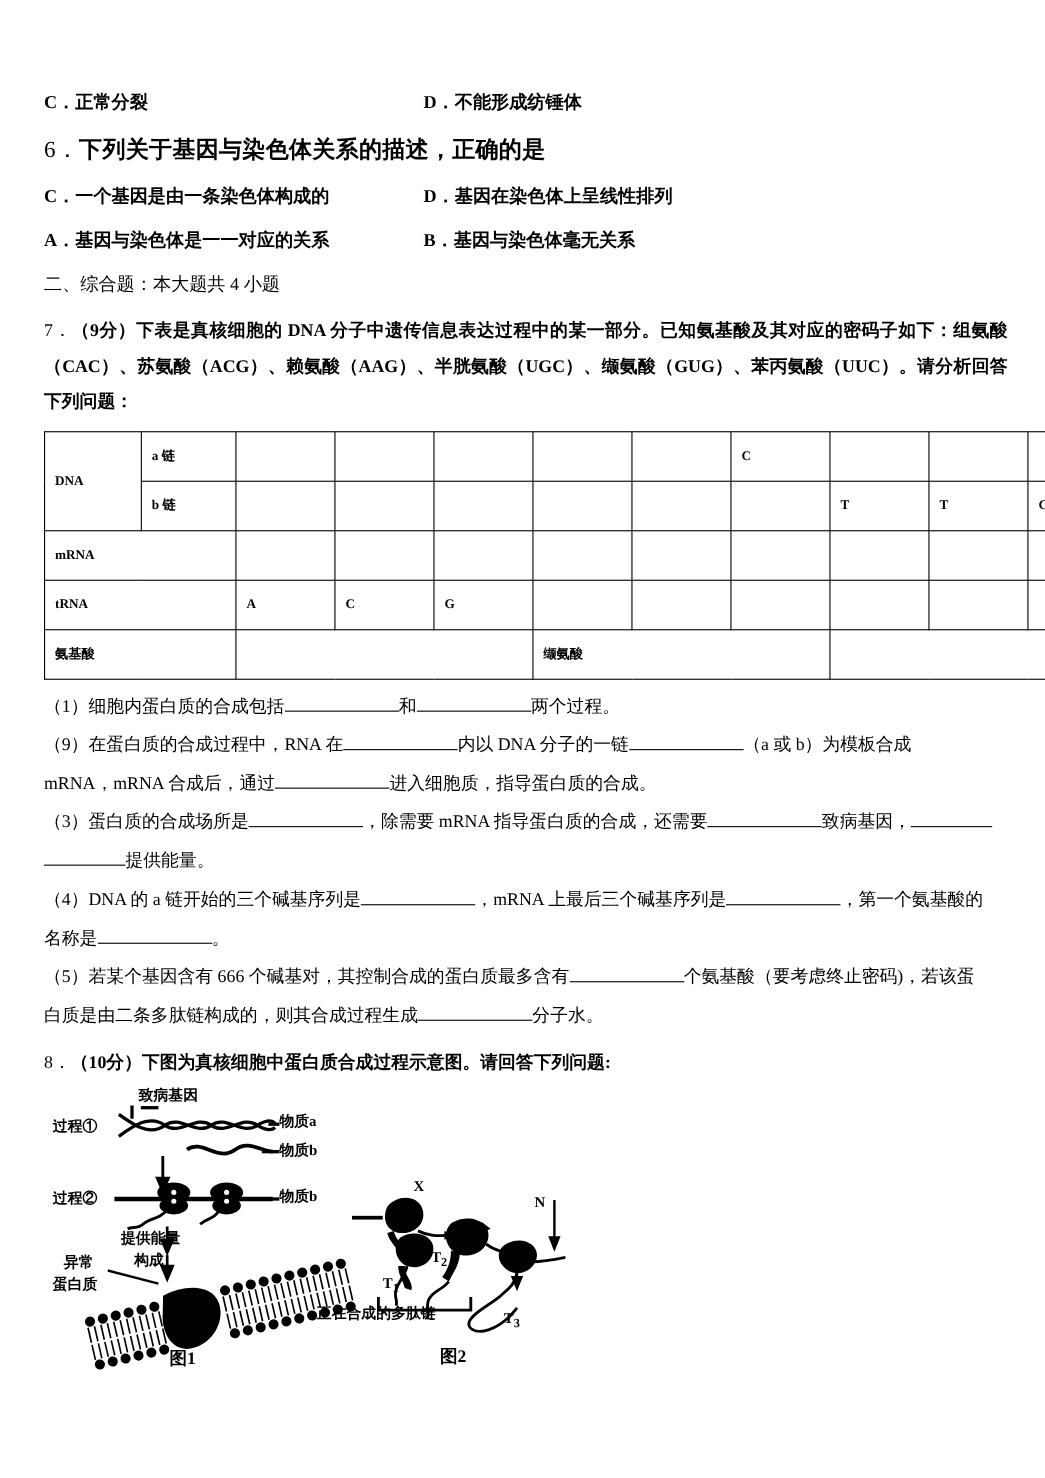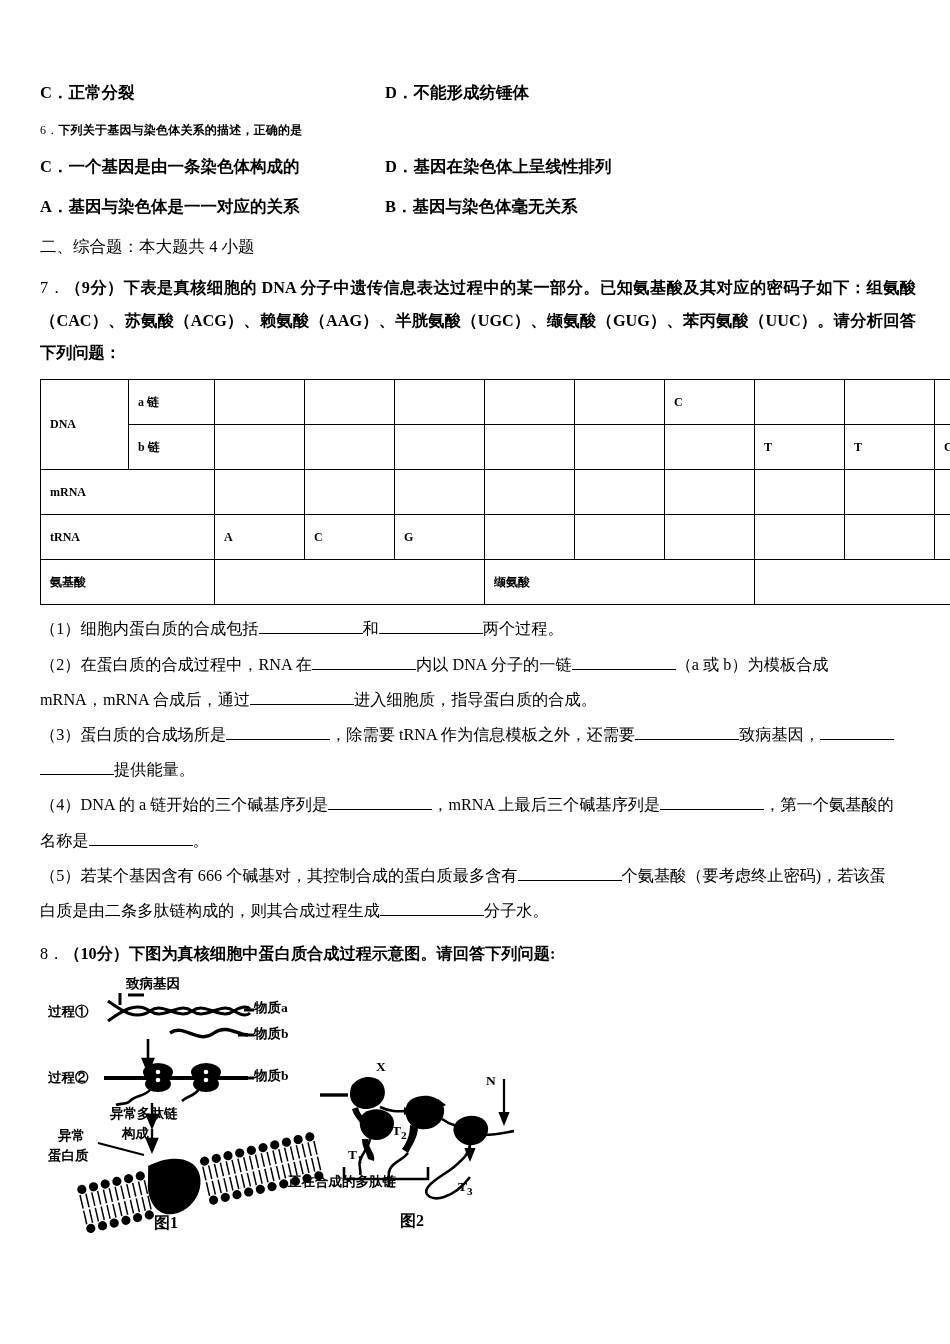--- a/index.html
+++ b/index.html
@@ -24,21 +24,21 @@
   }
   .content {
     position: absolute;
     left: 40px;
     top: 82px;
     width: 876px;
   }
 
   
   .line {
-    font-size: 12px;
+    font-size: 21px;
     line-height: 1.35;
     letter-spacing: 0.2px;
     margin: 0 0 18px 0;
     font-weight: 700;
   }
   .qnum {
     font-weight: 400;
     font-family: "Liberation Serif", serif;
   }
 
@@ -229,44 +229,44 @@
         <td class="rowlabel-wide" colspan="2">氨基酸</td>
         <td class="aacell" colspan="3"></td>
         <td class="aacell" colspan="3">缬氨酸</td>
         <td class="aacell" colspan="3"></td>
       </tr>
     </tbody>
   </table>
 
   <div id="subq-host">
         <div class="subq"><span>（1）细胞内蛋白质的合成包括</span><span class="blank b-lg"></span><span>和</span><span class="blank b-lg"></span><span>两个过程。</span></div>
-        <div class="subq"><span>（2）在蛋白质的合成过程中，RNA 在</span><span class="blank b-lg"></span><span>内以 DNA 分子的一链</span><span class="blank b-lg"></span><span>（a 或 b）为模板合成</span></div>
+        <div class="subq"><span>（9）在蛋白质的合成过程中，RNA 在</span><span class="blank b-lg"></span><span>内以 DNA 分子的一链</span><span class="blank b-lg"></span><span>（a 或 b）为模板合成</span></div>
         <div class="subq"><span>mRNA，mRNA 合成后，通过</span><span class="blank b-lg"></span><span>进入细胞质，指导蛋白质的合成。</span></div>
-        <div class="subq"><span>（3）蛋白质的合成场所是</span><span class="blank b-lg"></span><span>，除需要 tRNA 作为信息模板之外，还需要</span><span class="blank b-lg"></span><span>致病基因，</span><span class="blank b-sm"></span></div>
+        <div class="subq"><span>（3）蛋白质的合成场所是</span><span class="blank b-lg"></span><span>，除需要 mRNA 指导蛋白质的合成，还需要</span><span class="blank b-lg"></span><span>致病基因，</span><span class="blank b-sm"></span></div>
         <div class="subq"><span class="blank b-sm"></span><span>提供能量。</span></div>
         <div class="subq"><span>（4）DNA 的 a 链开始的三个碱基序列是</span><span class="blank b-lg"></span><span>，mRNA 上最后三个碱基序列是</span><span class="blank b-lg"></span><span>，第一个氨基酸的</span></div>
         <div class="subq"><span>名称是</span><span class="blank b-lg"></span><span>。</span></div>
         <div class="subq"><span>（5）若某个基因含有 666 个碱基对，其控制合成的蛋白质最多含有</span><span class="blank b-lg"></span><span>个氨基酸（要考虑终止密码)，若该蛋</span></div>
         <div class="subq"><span>白质是由二条多肽链构成的，则其合成过程生成</span><span class="blank b-lg"></span><span>分子水。</span></div>
       </div>
 
   <div class="para" style="margin-top:10px;">
     <span class="qnum">8．</span><span>（10分）</span><span>下图为真核细胞中蛋白质合成过程示意图。请回答下列问题:</span>
   </div>
 
   <div class="figures">
 
     <div class="fig1">
       <div class="fig-label" style="left:78px; top:-2px;">致病基因</div>
       <div class="fig-label" style="left:0px; top:26px;">过程①</div>
       <div class="fig-label" style="left:206px; top:22px;"><span>物质a</span></div>
       <div class="fig-label" style="left:206px; top:48px;"><span>物质b</span></div>
       <div class="fig-label" style="left:0px; top:92px;">过程②</div>
       <div class="fig-label" style="left:206px; top:90px;"><span>物质b</span></div>
-      <div class="fig-label" style="left:62px; top:128px;">异常多肽链</div>
+      <div class="fig-label" style="left:62px; top:128px;">提供能量</div>
       <div class="fig-label" style="left:74px; top:148px;">构成</div>
       <div class="fig-label" style="left:10px; top:150px;">异常</div>
       <div class="fig-label" style="left:0px; top:170px;">蛋白质</div>
 
       <svg width="300" height="250" viewBox="0 0 300 250">
 
         <g stroke="#000" fill="none" stroke-width="3">
           <path d="M60,24 C74,34 88,44 102,34 C116,24 130,44 144,34 C158,24 172,44 186,34 C196,28 200,30 202,32"></path>
           <path d="M60,44 C74,34 88,24 102,34 C116,44 130,24 144,34 C158,44 172,24 186,34 C196,40 200,38 202,36"></path>
           <path d="M72,28 L72,16"></path>

